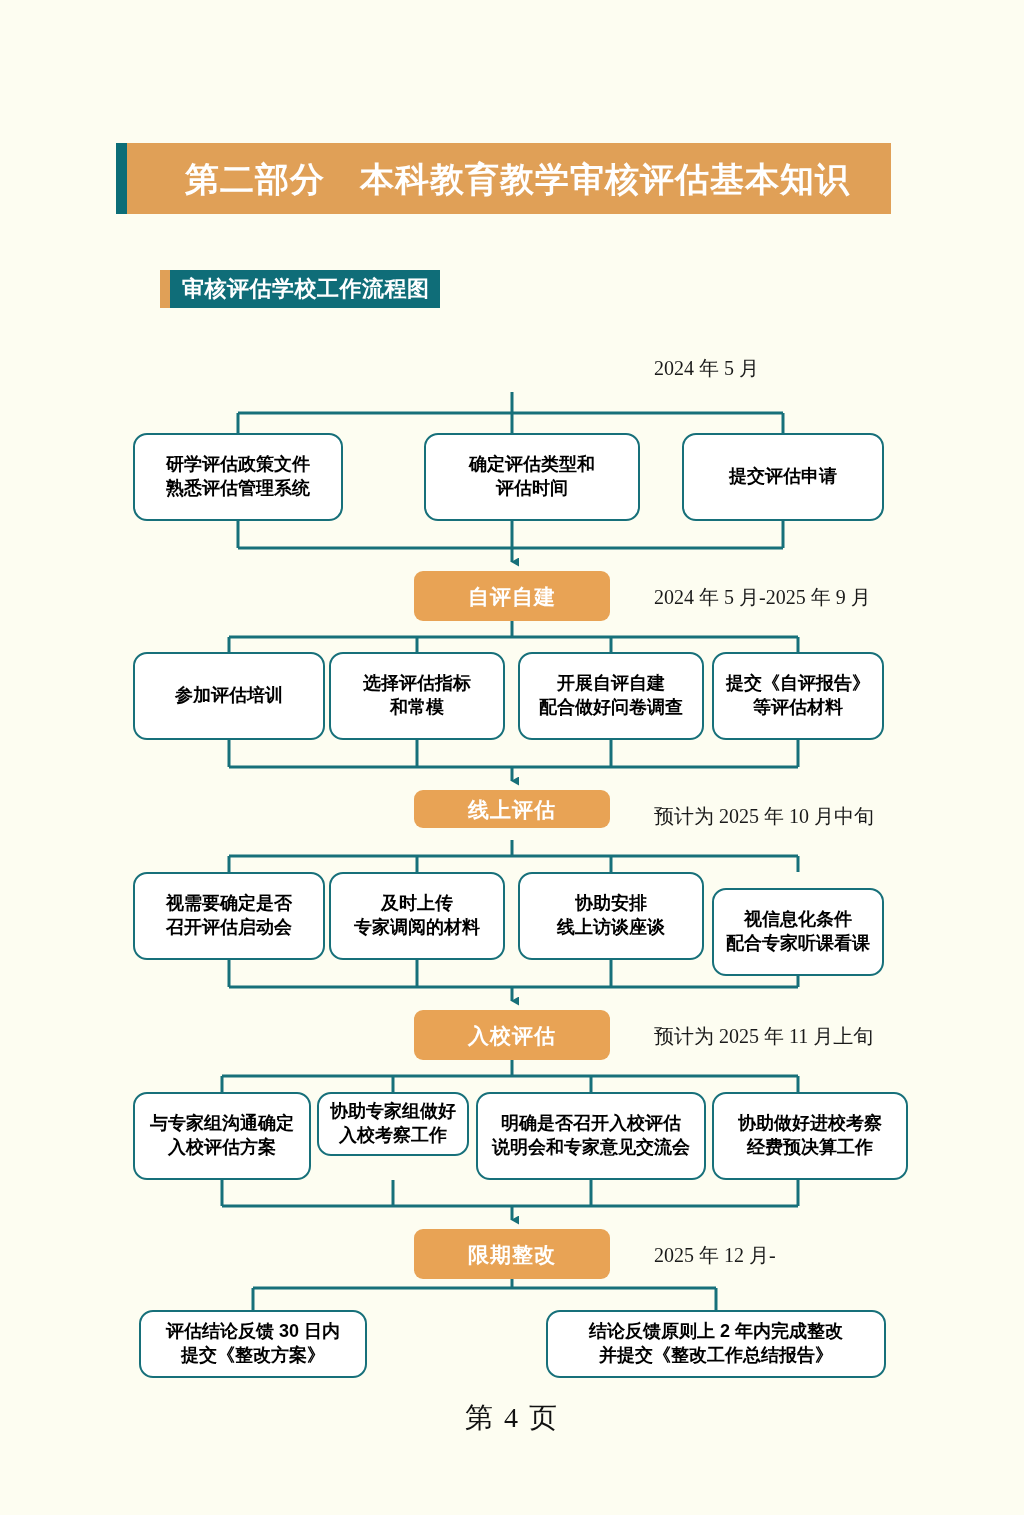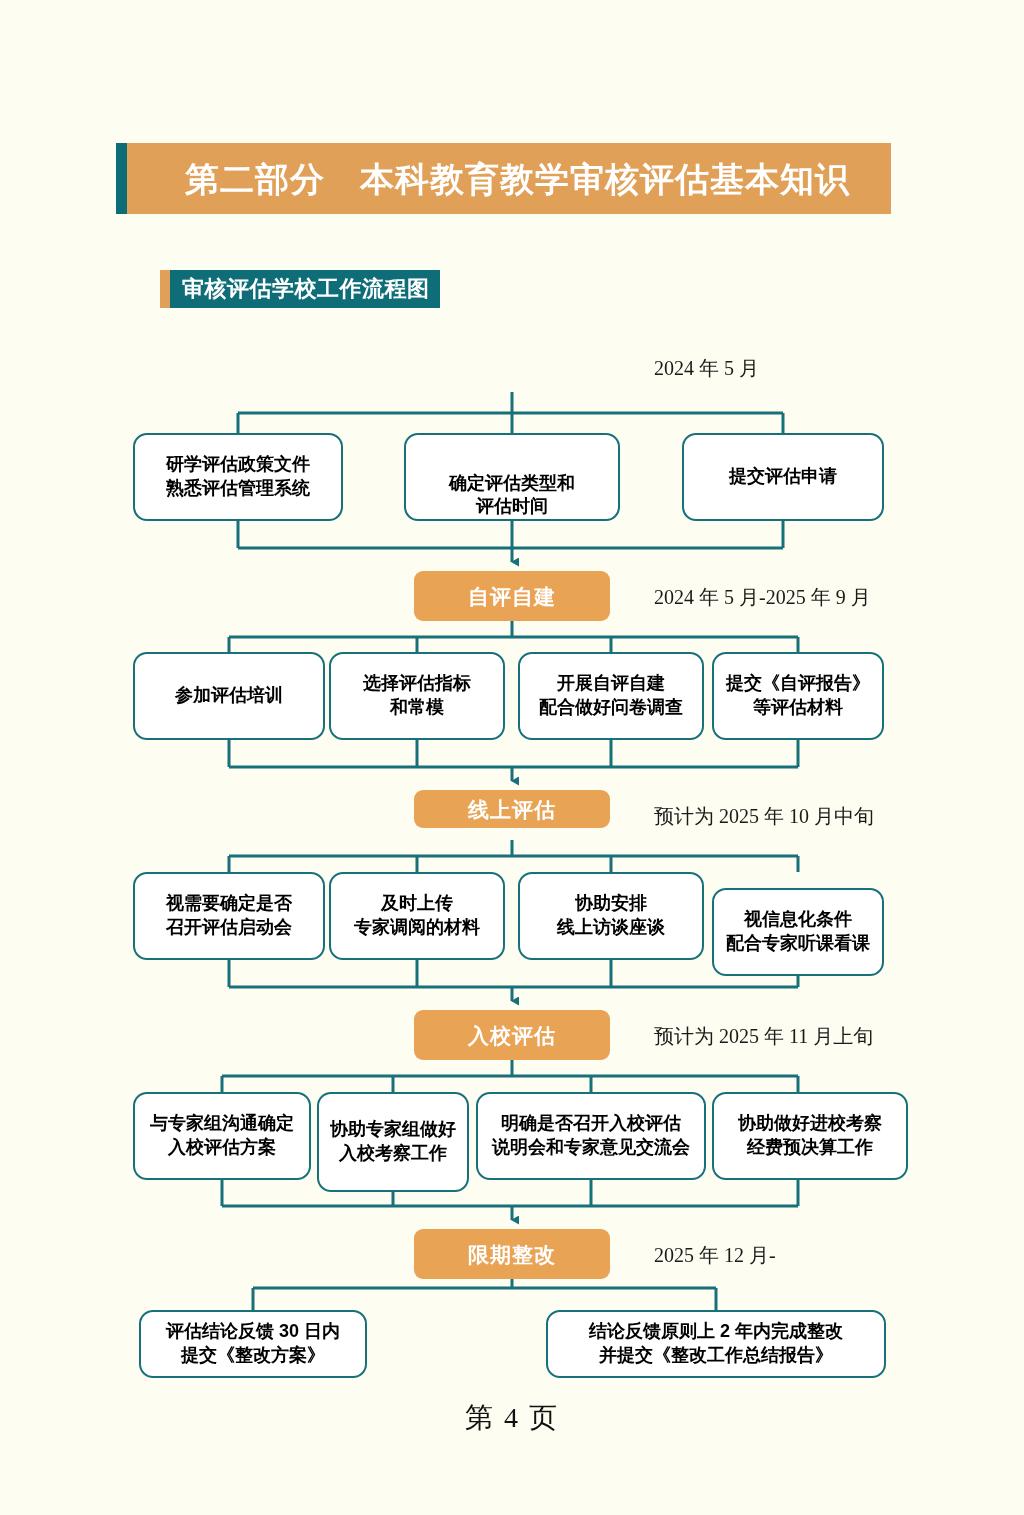--- a/index.html
+++ b/index.html
@@ -226,21 +226,21 @@
         <path d="M716,1288 L716,1310"></path>
       </g>
   </svg>
 
   <div class="stage-date" style="left:654px; top:358px;">2024 年 5 月</div>
 
   <div class="task-box" style="left:133px; top:433px; width:210px; height:88px;">
     <span class="task-text">研学评估政策文件
 熟悉评估管理系统</span>
   </div>
-  <div class="task-box" style="left:404px; top:433px; width:216px; height:88px;align-items:flex-end;">
+  <div class="task-box" style="left:424px; top:433px; width:216px; height:88px;">
     <span class="task-text">确定评估类型和
 评估时间</span>
   </div>
   <div class="task-box" style="left:682px; top:433px; width:202px; height:88px;">
     <span class="task-text">提交评估申请</span>
   </div>
 
   <div class="stage-box" style="left:414px; top:571px; width:196px; height:50px;">
     <span class="stage-label">自评自建</span>
   </div>
@@ -286,21 +286,21 @@
 
   <div class="stage-box" style="left:414px; top:1010px; width:196px; height:50px;">
     <span class="stage-label">入校评估</span>
   </div>
   <div class="stage-date" style="left:654px; top:1026px;">预计为 2025 年 11 月上旬</div>
 
   <div class="task-box" style="left:133px; top:1092px; width:178px; height:88px;">
     <span class="task-text">与专家组沟通确定
 入校评估方案</span>
   </div>
-  <div class="task-box" style="left:317px; top:1092px; width:152px; height:100px;">
+  <div class="task-box" style="left:317px; top:1092px; width:152px; height:64px;">
     <span class="task-text">协助专家组做好
 入校考察工作</span>
   </div>
   <div class="task-box" style="left:476px; top:1092px; width:230px; height:88px;">
     <span class="task-text">明确是否召开入校评估
 说明会和专家意见交流会</span>
   </div>
   <div class="task-box" style="left:712px; top:1092px; width:196px; height:88px;">
     <span class="task-text">协助做好进校考察
 经费预决算工作</span>

